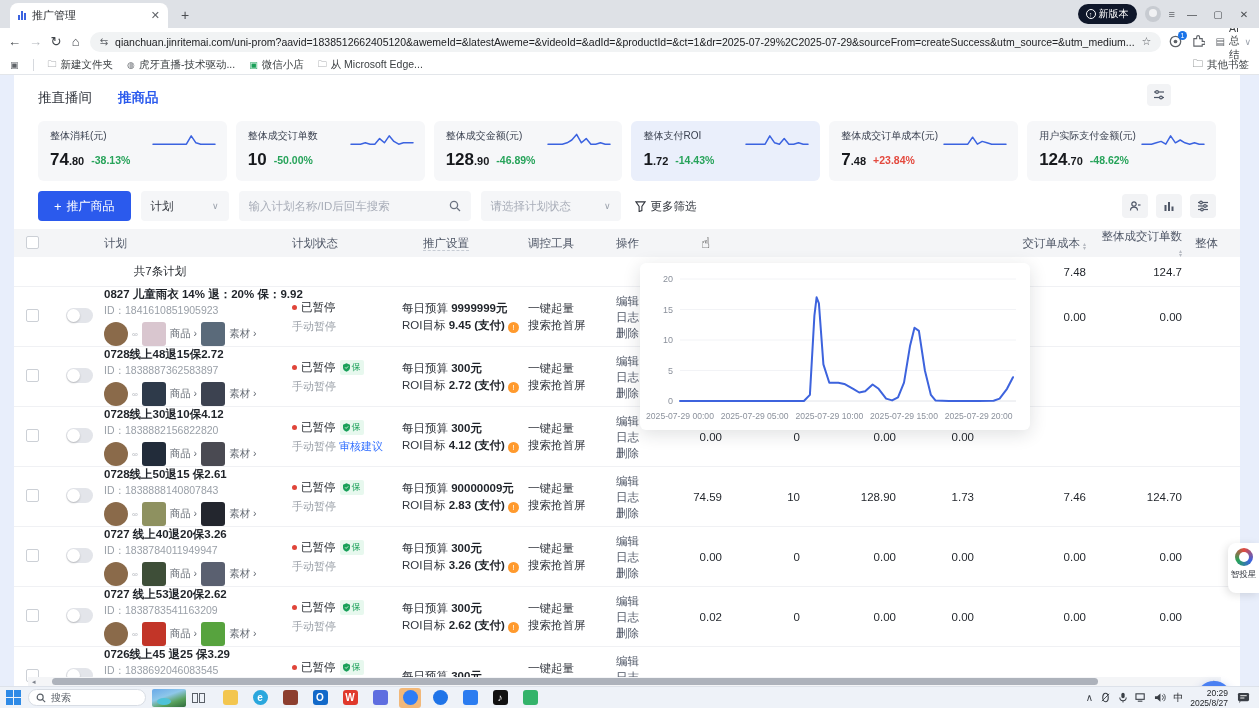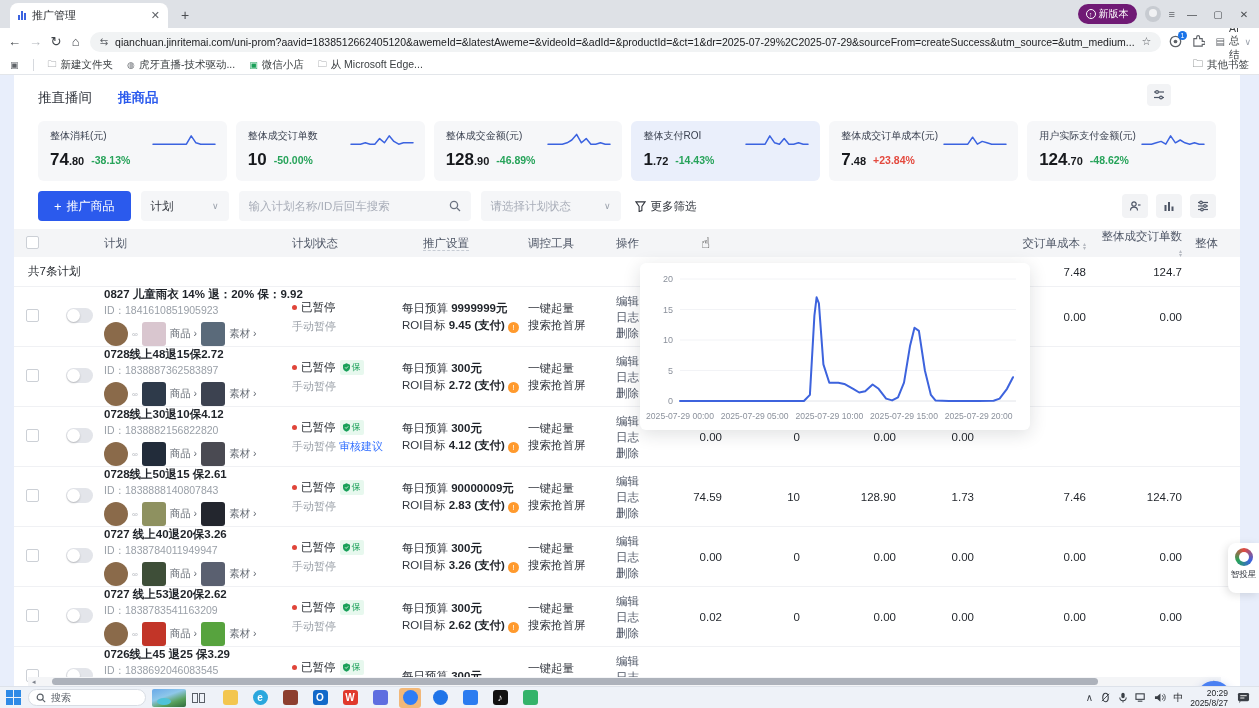--- a/index.html
+++ b/index.html
@@ -7,21 +7,21 @@
   .screen{position:relative;width:1259px;height:708px;overflow:hidden;}
 
   
   .tabstrip{height:28px;background:#dee1e6;display:flex;align-items:flex-end;position:relative;}
   .tab{width:158px;height:25px;background:#fff;border-radius:8px 8px 0 0;margin-left:10px;display:flex;align-items:center;gap:6px;padding:0 8px;font-size:11px;color:#2c2f33;}
   .tab .fav{display:flex;align-items:flex-end;gap:1px;height:9px;}
   .tab .fav i{display:block;width:2px;background:#3b63e0;}
   .tab .close{margin-left:auto;color:#5f6368;font-size:11px;cursor:pointer;}
   .newtab{width:22px;height:22px;display:flex;align-items:center;justify-content:center;color:#4a4d51;font-size:14px;margin-left:6px;margin-bottom:2px;}
   .tabstrip-right{position:absolute;right:6px;top:4px;display:flex;align-items:center;gap:8px;}
-  .newver{background:#701a75;color:#fff;font-size:10px;padding:3px 8px;border-radius:10px;display:flex;align-items:center;gap:3px;}
+  .newver{background:#0f172a;color:#fff;font-size:10px;padding:3px 8px;border-radius:10px;display:flex;align-items:center;gap:3px;}
   .newver .up{display:inline-block;width:10px;height:10px;border:1px solid #fff;border-radius:50%;font-size:7px;line-height:9px;text-align:center;}
   .chrome-avatar{width:16px;height:16px;border-radius:50%;background:#c7cbd1;position:relative;}
   .chrome-avatar:after{content:"";position:absolute;left:4px;top:3px;width:8px;height:8px;border-radius:50%;background:#f0f1f3;}
   .menu-ico{color:#5f6368;font-size:11px;}
   .winbtn{color:#4a4d51;font-size:10px;width:18px;text-align:center;}
 
   .addressbar{height:27px;background:#fff;display:flex;align-items:center;padding:0 8px;gap:8px;}
   .navb{color:#43474c;font-size:13px;width:18px;text-align:center;}
   .navb.dis{color:#b4b8bd;}
   .urlpill{flex:0 0 800px;height:20px;background:#f1f3f4;border-radius:10px;display:flex;align-items:center;padding:0 10px;gap:7px;}
@@ -415,21 +415,21 @@
                 <i>▴</i>
                 <i>▾</i>
               </span></div>
           <div class="c m col-m6"><span>整体成交订单数</span><span class="sort">
                 <i>▴</i>
                 <i>▾</i>
               </span></div>
           <div class="c m col-m7">整体</div>
         </div>
         <div class="tsum">
-          <div class="c" style="width:266px;padding-left:2px;">共7条计划</div>
+          <div class="c" style="width:266px;padding-left:2px;text-align:center;">共7条计划</div>
           <div class="c col-status"></div>
             <div class="c col-set"></div>
             <div class="c col-tools"></div>
             <div class="c col-act"></div>
           <div class="c m col-m1"></div>
           <div class="c m col-m2"></div>
           <div class="c m col-m3"></div>
           <div class="c m col-m4"></div>
           <div class="c m col-m5">7.48</div>
           <div class="c m col-m6">124.7</div>

